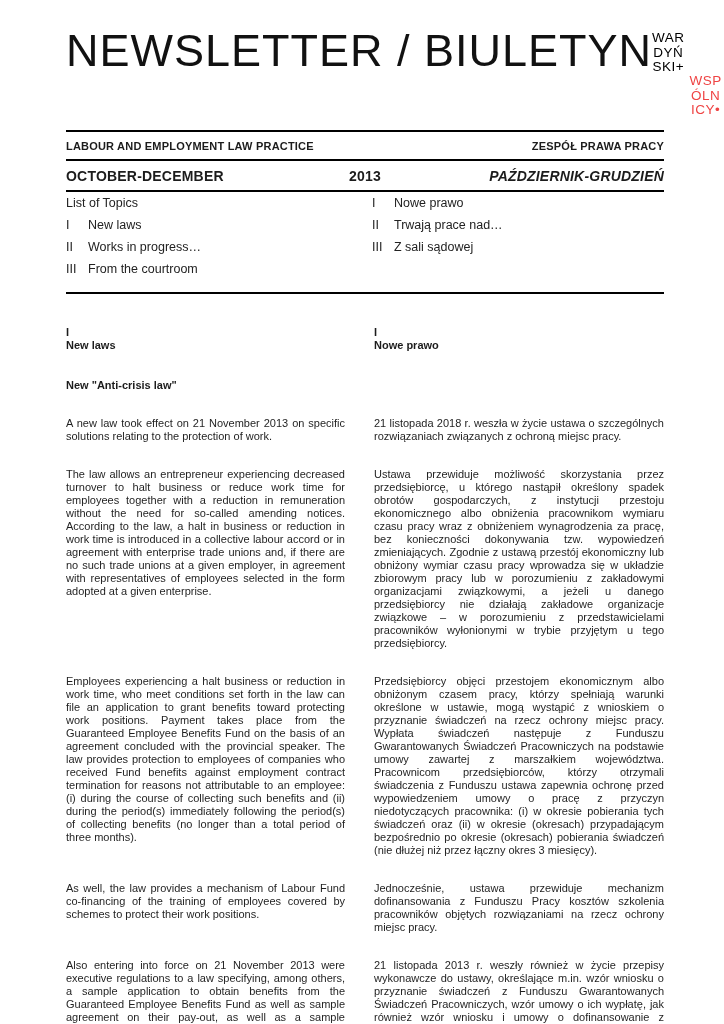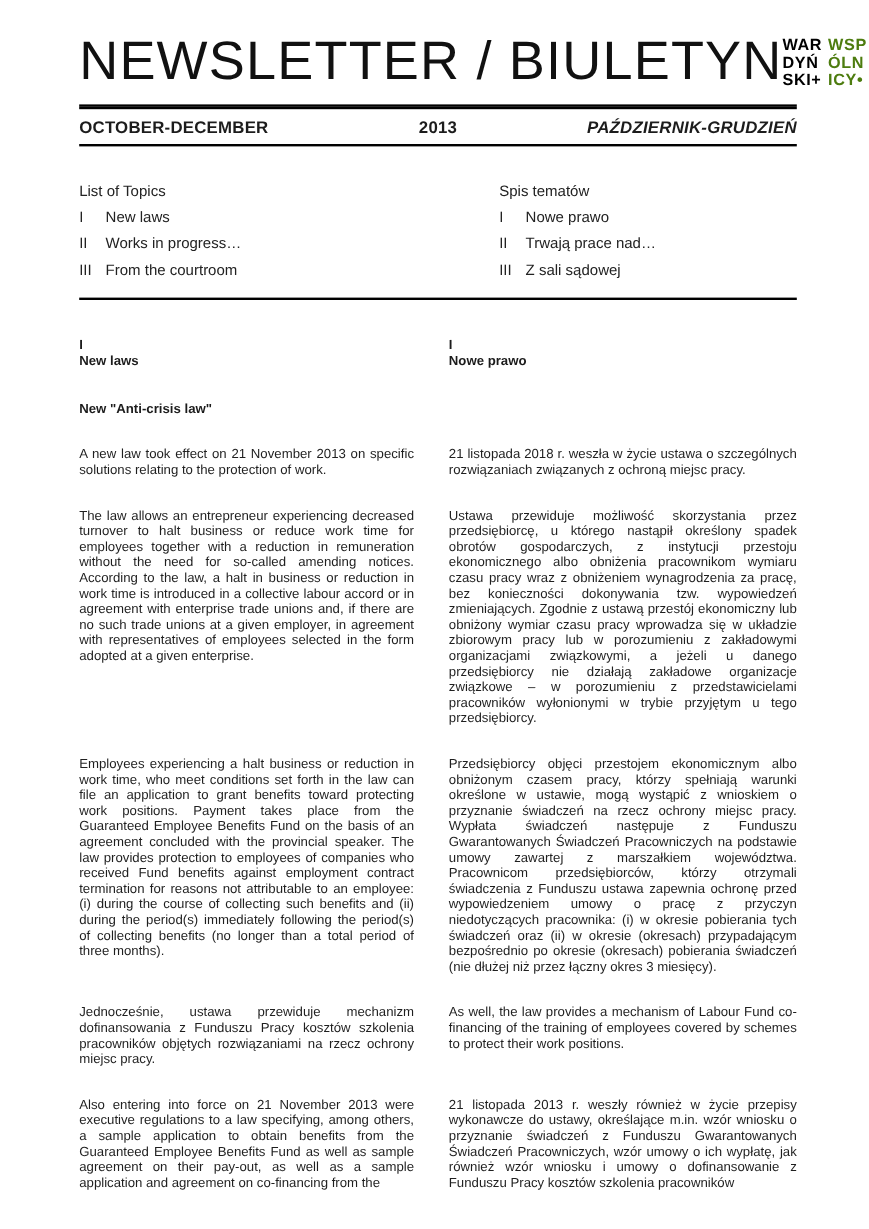--- a/index.html
+++ b/index.html
@@ -24,50 +24,50 @@
     margin: 0;
     font-size: 45px;
     font-weight: 300;
     letter-spacing: 1px;
     line-height: 1.0;
     color: #111;
     white-space: nowrap;
   }
   .logo {
     display: flex; gap: 5px;
-    font-weight: bold;
+    font-weight: normal;
     font-size: 13.5px;
     line-height: 14.5px;
     letter-spacing: 0.5px;
     margin-top: 3px;
+    text-align: center;
   }
   .logo-col { display: flex; flex-direction: column; }
   .logo-col.black { color: #000; }
-  .logo-col.gray  { color: #4d7c0f; }
+  .logo-col.gray  { color: #ef4444; margin-top: 43px; }
 
   .rule { height: 2px; background: #000; }
   .rule.under-title { margin-top: 12px; }
 
   .practice-row {
     display: flex; justify-content: space-between;
     font-weight: bold; font-size: 11px; letter-spacing: 0.2px;
     padding: 8px 0 7px;
   }
   .date-row {
     display: grid; grid-template-columns: 1fr auto 1fr;
     font-weight: bold; font-size: 14px; letter-spacing: 0.2px;
     padding: 7px 0 6px;
   }
   .date-row .center { text-align: left; }
   .date-row .right  { text-align: right; font-style: italic; }
 
   
   .topics {
-    margin-top: 26px;
-    display: grid; grid-template-columns: 306px 1fr; gap: 44px;
+    display: grid; grid-template-columns: 306px 1fr;
   }
   .topics-title { font-size: 12.5px; line-height: 22px; color: #222; }
   .topic-item {
     display: grid; grid-template-columns: 22px 1fr;
     font-size: 12.5px; line-height: 22px; color: #222;
   }
   .rule.under-topics { margin-top: 12px; }
 
   
   .bilingual { margin-top: 32px; }
@@ -102,20 +102,24 @@
       <div class="logo-col gray">
         <span>WSP</span>
         <span>ÓLN</span>
         <span>ICY•</span>
       </div>
     </div>
   </div>
 
   <div class="rule under-title"></div>
 
+  <div class="practice-row">
+    <span>LABOUR AND EMPLOYMENT LAW PRACTICE</span>
+    <span>ZESPÓŁ PRAWA PRACY</span>
+  </div>
 
   <div class="rule"></div>
 
   <div class="date-row">
     <span>OCTOBER-DECEMBER</span>
     <span class="center">2013</span>
     <span class="right">PAŹDZIERNIK-GRUDZIEŃ</span>
   </div>
 
   <div class="rule"></div>
@@ -130,21 +134,20 @@
       <div class="topic-item">
         <span>II</span>
         <span>Works in progress…</span>
       </div>
       <div class="topic-item">
         <span>III</span>
         <span>From the courtroom</span>
       </div>
     </div>
     <div>
-      <div class="topics-title">Spis tematów</div>
       <div class="topic-item">
         <span>I</span>
         <span>Nowe prawo</span>
       </div>
       <div class="topic-item">
         <span>II</span>
         <span>Trwają prace nad…</span>
       </div>
       <div class="topic-item">
         <span>III</span>
@@ -181,22 +184,22 @@
       <p class="body-para">The law allows an entrepreneur experiencing decreased turnover to halt business or reduce work time for employees together with a reduction in remuneration without the need for so-called amending notices. According to the law, a halt in business or reduction in work time is introduced in a collective labour accord or in agreement with enterprise trade unions and, if there are no such trade unions at a given employer, in agreement with representatives of employees selected in the form adopted at a given enterprise.</p>
       <p class="body-para">Ustawa przewiduje możliwość skorzystania przez przedsiębiorcę, u którego nastąpił określony spadek obrotów gospodarczych, z instytucji przestoju ekonomicznego albo obniżenia pracownikom wymiaru czasu pracy wraz z obniżeniem wynagrodzenia za pracę, bez konieczności dokonywania tzw. wypowiedzeń zmieniających. Zgodnie z ustawą przestój ekonomiczny lub obniżony wymiar czasu pracy wprowadza się w układzie zbiorowym pracy lub w porozumieniu z zakładowymi organizacjami związkowymi, a jeżeli u danego przedsiębiorcy nie działają zakładowe organizacje związkowe – w porozumieniu z przedstawicielami pracowników wyłonionymi w trybie przyjętym u tego przedsiębiorcy.</p>
     </div>
 
     <div class="row row-para">
       <p class="body-para">Employees experiencing a halt business or reduction in work time, who meet conditions set forth in the law can file an application to grant benefits toward protecting work positions. Payment takes place from the Guaranteed Employee Benefits Fund on the basis of an agreement concluded with the provincial speaker. The law provides protection to employees of companies who received Fund benefits against employment contract termination for reasons not attributable to an employee: (i) during the course of collecting such benefits and (ii) during the period(s) immediately following the period(s) of collecting benefits (no longer than a total period of three months).</p>
       <p class="body-para">Przedsiębiorcy objęci przestojem ekonomicznym albo obniżonym czasem pracy, którzy spełniają warunki określone w ustawie, mogą wystąpić z wnioskiem o przyznanie świadczeń na rzecz ochrony miejsc pracy. Wypłata świadczeń następuje z Funduszu Gwarantowanych Świadczeń Pracowniczych na podstawie umowy zawartej z marszałkiem województwa. Pracownicom przedsiębiorców, którzy otrzymali świadczenia z Funduszu ustawa zapewnia ochronę przed wypowiedzeniem umowy o pracę z przyczyn niedotyczących pracownika: (i) w okresie pobierania tych świadczeń oraz (ii) w okresie (okresach) przypadającym bezpośrednio po okresie (okresach) pobierania świadczeń (nie dłużej niż przez łączny okres 3 miesięcy).</p>
     </div>
 
     <div class="row row-para">
+      <p class="body-para">As well, the law provides a mechanism of Labour Fund co-financing of the training of employees covered by schemes to protect their work positions.</p>
       <p class="body-para">Jednocześnie, ustawa przewiduje mechanizm dofinansowania z Funduszu Pracy kosztów szkolenia pracowników objętych rozwiązaniami na rzecz ochrony miejsc pracy.</p>
-      <p class="body-para">As well, the law provides a mechanism of Labour Fund co-financing of the training of employees covered by schemes to protect their work positions.</p>
     </div>
 
     <div class="row row-para">
       <p class="body-para">Also entering into force on 21 November 2013 were executive regulations to a law specifying, among others, a sample application to obtain benefits from the Guaranteed Employee Benefits Fund as well as sample agreement on their pay-out, as well as a sample application and agreement on co-financing from the</p>
       <p class="body-para">21 listopada 2013 r. weszły również w życie przepisy wykonawcze do ustawy, określające m.in. wzór wniosku o przyznanie świadczeń z Funduszu Gwarantowanych Świadczeń Pracowniczych, wzór umowy o ich wypłatę, jak również wzór wniosku i umowy o dofinansowanie z Funduszu Pracy kosztów szkolenia pracowników</p>
     </div>
 
   </main>
 </div>
 

